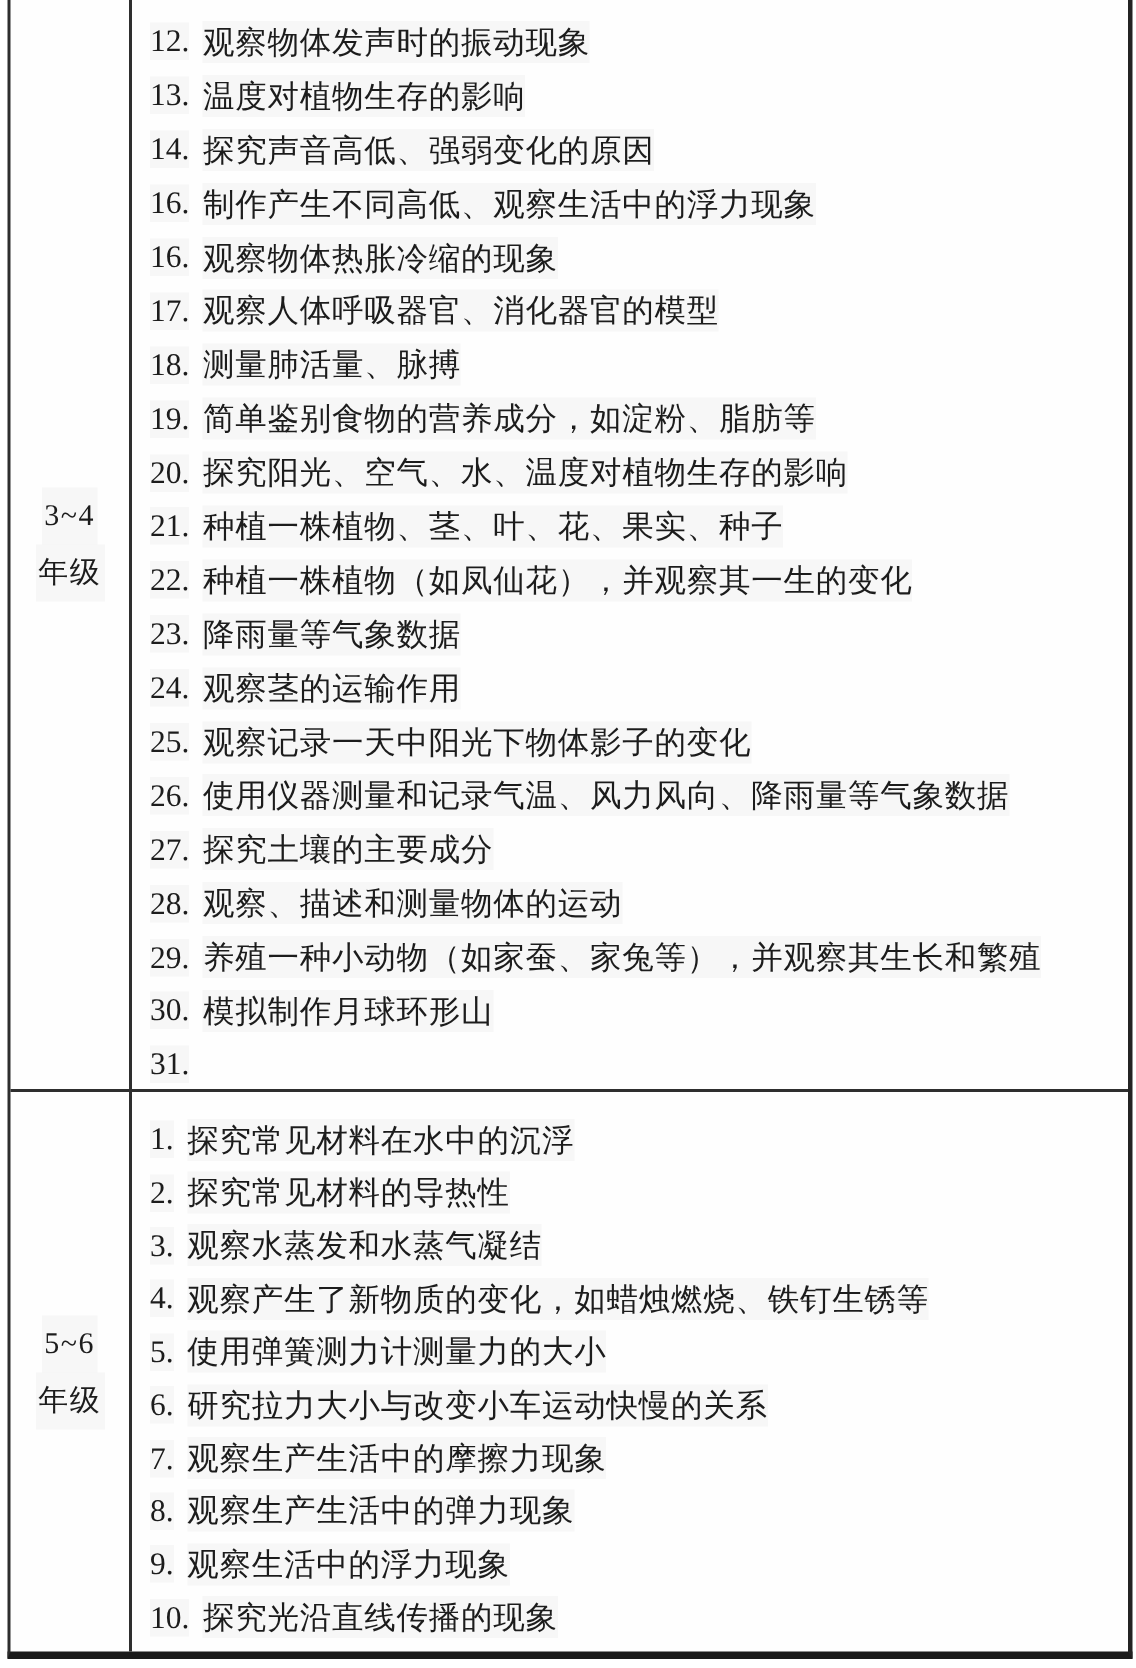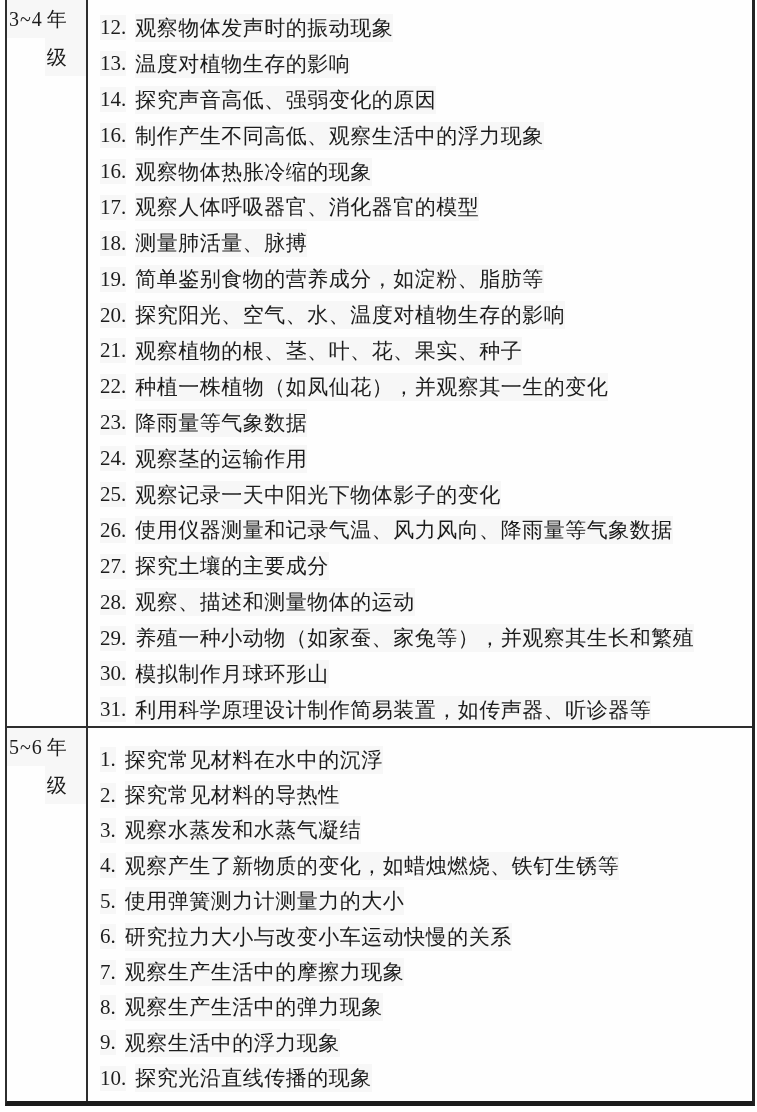--- a/index.html
+++ b/index.html
@@ -38,22 +38,23 @@
     border-bottom: 2px solid #2e2e2e;
   }
   .grade-row.row2 {
     flex: 1;
   }
   .grade-cell {
     width: 81px;
     box-sizing: border-box;
     border-right: 2px solid #2e2e2e;
     display: flex;
+    flex-direction: column;
     justify-content: center;
-    align-items: flex-start;
+    align-items: center;
     font-size: 20px;
     line-height: 38px;
     letter-spacing: 1px;
   }
   .grade-line {
     background: rgba(80, 80, 80, 0.04);
     padding: 0 2px;
   }
   .items {
     flex: 1;
@@ -125,21 +126,21 @@
         <li class="item">
           <span class="num">19.</span>
           <span class="txt">简单鉴别食物的营养成分，如淀粉、脂肪等</span>
         </li>
         <li class="item">
           <span class="num">20.</span>
           <span class="txt">探究阳光、空气、水、温度对植物生存的影响</span>
         </li>
         <li class="item">
           <span class="num">21.</span>
-          <span class="txt">观察植物的根、茎、叶、花、果实、种子</span>
+          <span class="txt">种植一株植物、茎、叶、花、果实、种子</span>
         </li>
         <li class="item">
           <span class="num">22.</span>
           <span class="txt">种植一株植物（如凤仙花），并观察其一生的变化</span>
         </li>
         <li class="item">
           <span class="num">23.</span>
           <span class="txt">降雨量等气象数据</span>
         </li>
         <li class="item">
@@ -165,21 +166,20 @@
         <li class="item">
           <span class="num">29.</span>
           <span class="txt">养殖一种小动物（如家蚕、家兔等），并观察其生长和繁殖</span>
         </li>
         <li class="item">
           <span class="num">30.</span>
           <span class="txt">模拟制作月球环形山</span>
         </li>
         <li class="item">
           <span class="num">31.</span>
-          <span class="txt">利用科学原理设计制作简易装置，如传声器、听诊器等</span>
         </li>
       </ul>
   </section>
 
   <section class="grade-row row2">
     <div class="grade-cell">
       <div class="grade-line">5~6</div>
       <div class="grade-line">年级</div>
     </div>
     <ul class="items">

